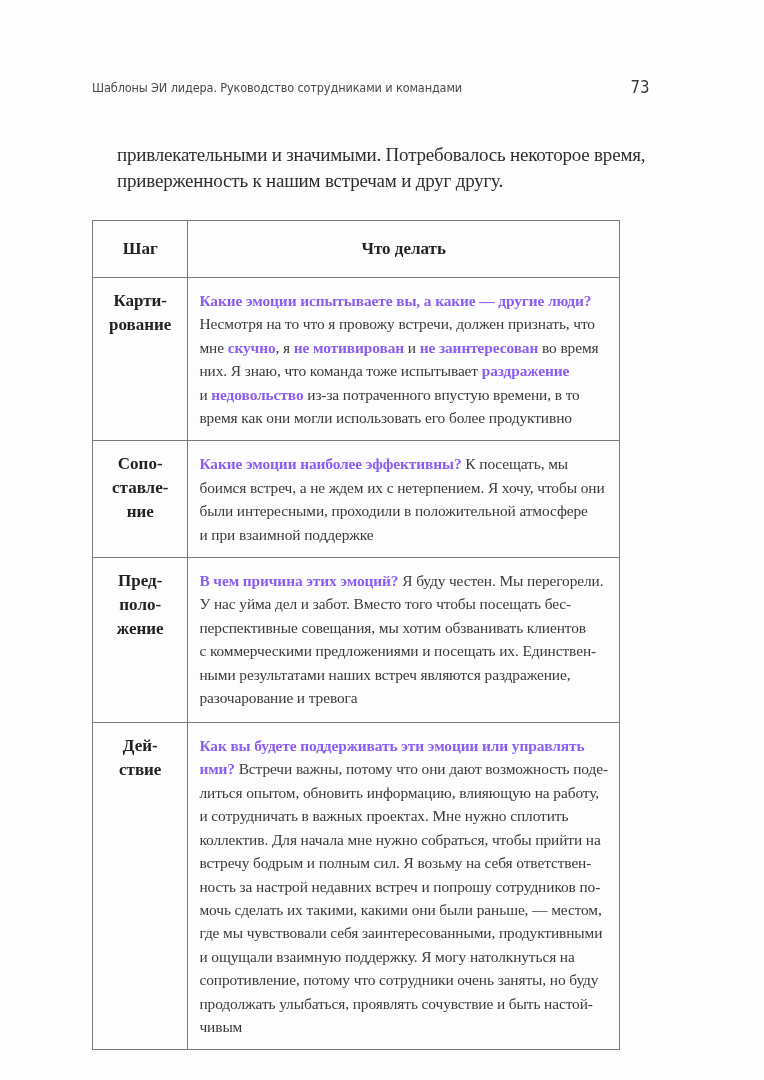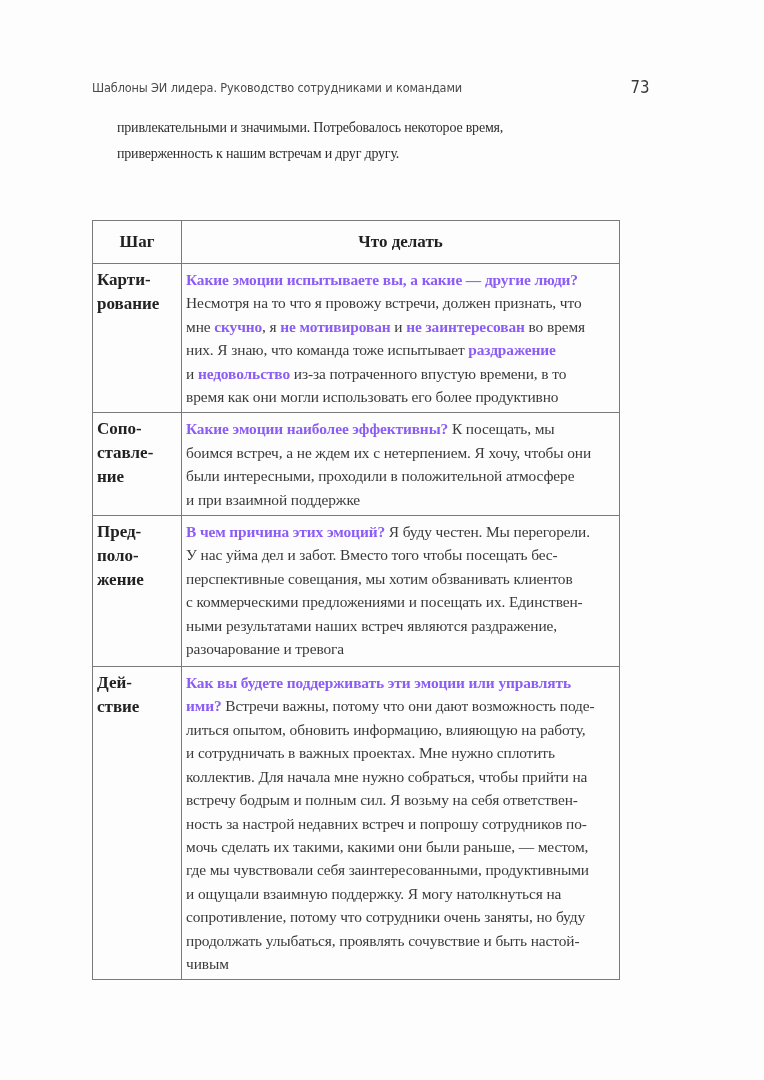--- a/index.html
+++ b/index.html
@@ -40,24 +40,24 @@
       top: -1px;
       font-family: "DejaVu Sans", sans-serif;
       font-size: 17px;
       color: #3a3a3a;
       transform: scaleX(0.88);
       transform-origin: right center;
     }
     .intro {
       position: absolute;
       left: 117px;
-      top: 115px;
+      top: 142px;
       width: 510px;
       font-family: "Liberation Serif", serif;
-      font-size: 14px;
+      font-size: 19px;
       line-height: 26px;
       color: #2e2e2e;
       letter-spacing: -0.2px;
     }
     .intro p {
       margin: 0;
     }
     .intro .line {
       display: block;
       white-space: nowrap;
@@ -67,34 +67,35 @@
       left: 92px;
       top: 220px;
       width: 528px;
       border-collapse: collapse;
       font-family: "Liberation Serif", serif;
       color: #2b2b2b;
     }
     table.steps th, table.steps td {
       border: 1.5px solid #7a7a7a;
       vertical-align: top;
-      padding: 4px;
+      padding: 11px;
     }
     table.steps th {
       font-weight: bold;
       font-size: 17px;
       height: 34px;
       vertical-align: middle;
       text-align: center;
       color: #222;
     }
     .step-col {
       width: 80px;
     }
     .step-name {
+      text-align: center;
       font-weight: bold;
       font-size: 17px;
       line-height: 24px;
       padding-top: 4px;
       color: #222;
     }
     .step-name span {
       display: block;
     }
     .desc {

